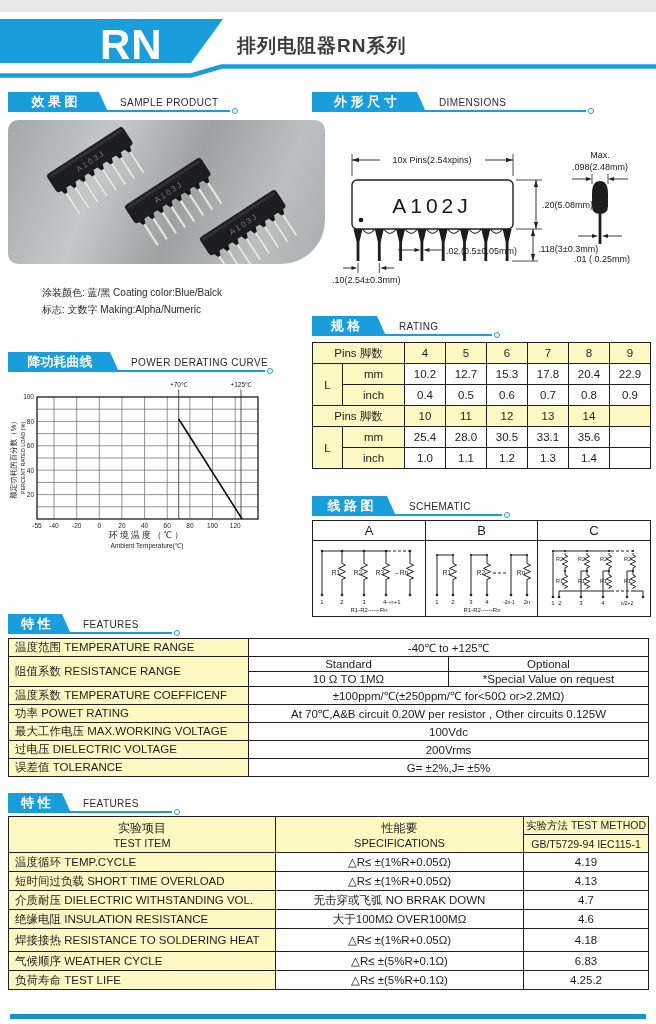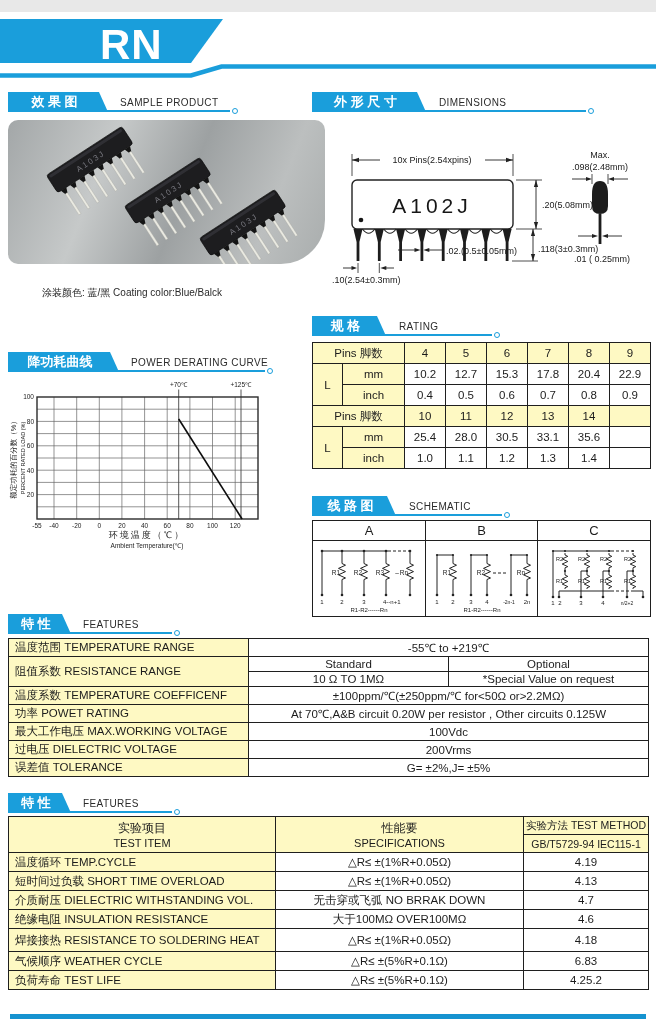--- a/index.html
+++ b/index.html
@@ -32,20 +32,21 @@
 </head>
 <body>
 
 <div class="page">
 
   <svg class="abs" style="left:0;top:0" width="656" height="74">
     <polygon points="0,7 223,7 191,51 0,51" fill="#1a9edb"></polygon>
     <path d="M0,63.5 H191 L221.5,54.5 H656" stroke="#1a9edb" stroke-width="4.5" fill="none"></path>
     <text x="100" y="47" font-size="42" font-weight="bold" fill="#ffffff" letter-spacing="1">RN</text>
   </svg>
+  <div class="hdr-title" style="left:237px;top:21px">排列电阻器RN系列</div>
 
   <div class="sec" style="left:8px;top:80px">
     <div class="sec-box" style="width:100px"><span>效 果 图</span></div>
     <span class="sec-en" style="left:112px">SAMPLE PRODUCT</span>
     <div class="sec-line" style="left:96px;width:126px"></div>
     <div class="sec-dot" style="left:224px"></div>
   </div>
 
   <div class="sec" style="left:312px;top:80px">
     <div class="sec-box" style="width:114px"><span>外 形 尺 寸</span></div>
@@ -119,20 +120,21 @@
         </g>
       </defs>
       <use href="#sip" transform="translate(82,40) rotate(-33)"></use>
       <use href="#sip" transform="translate(160,71) rotate(-33)"></use>
       <use href="#sip" transform="translate(235,103) rotate(-33)"></use>
     </svg>
   </div>
 
   <div class="coating">
     <div>涂装颜色: 蓝/黑 Coating color:Blue/Balck</div>
+    <div>标志: 文数字 Making:Alpha/Numeric</div>
   </div>
 
   <svg class="abs" style="left:330px;top:112px" width="326" height="188" viewBox="0 0 326 188">
     <g stroke="#222" stroke-width="0.8">
       <line x1="22" y1="52" x2="22" y2="30"></line>
         <line x1="183" y1="52" x2="183" y2="30"></line>
       <line x1="186" y1="56" x2="212" y2="56"></line>
         <line x1="186" y1="105" x2="212" y2="105"></line>
       <line x1="182" y1="137" x2="208" y2="137"></line>
       <line x1="28" y1="139" x2="28" y2="149"></line>
@@ -525,21 +527,21 @@
 
   <table class="abs" style="left:8px;top:626px;width:640px">
     <colgroup>
         <col style="width:240px">
         <col style="width:200px">
         <col style="width:200px">
       </colgroup>
     <tbody>
         <tr style="height:15px">
       <td class="blue lbl">温度范围 TEMPERATURE RANGE</td>
-      <td colspan="2">-55℃  to  +219℃</td>
+      <td colspan="2">-40℃  to  +125℃</td>
     </tr>
     <tr style="height:15px">
       <td rowspan="2" class="blue lbl">阻值系数 RESISTANCE RANGE</td>
       <td>Standard</td>
       <td>Optional</td>
     </tr>
     <tr style="height:15px">
       <td>10 Ω  TO  1MΩ</td>
       <td>*Special Value on request</td>
     </tr>

